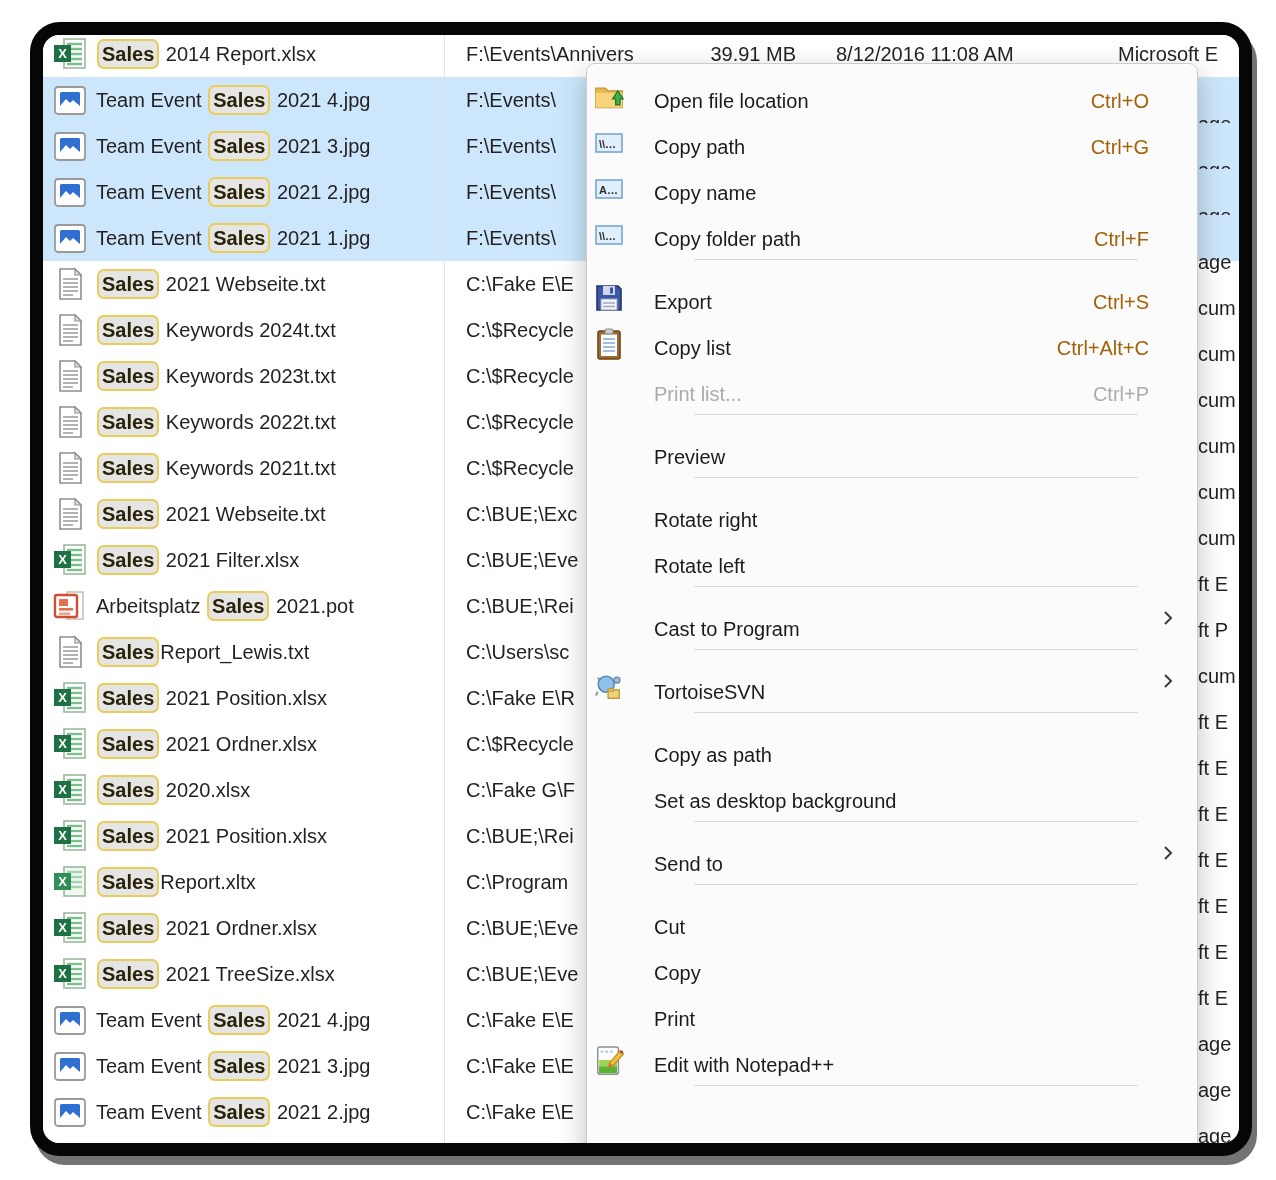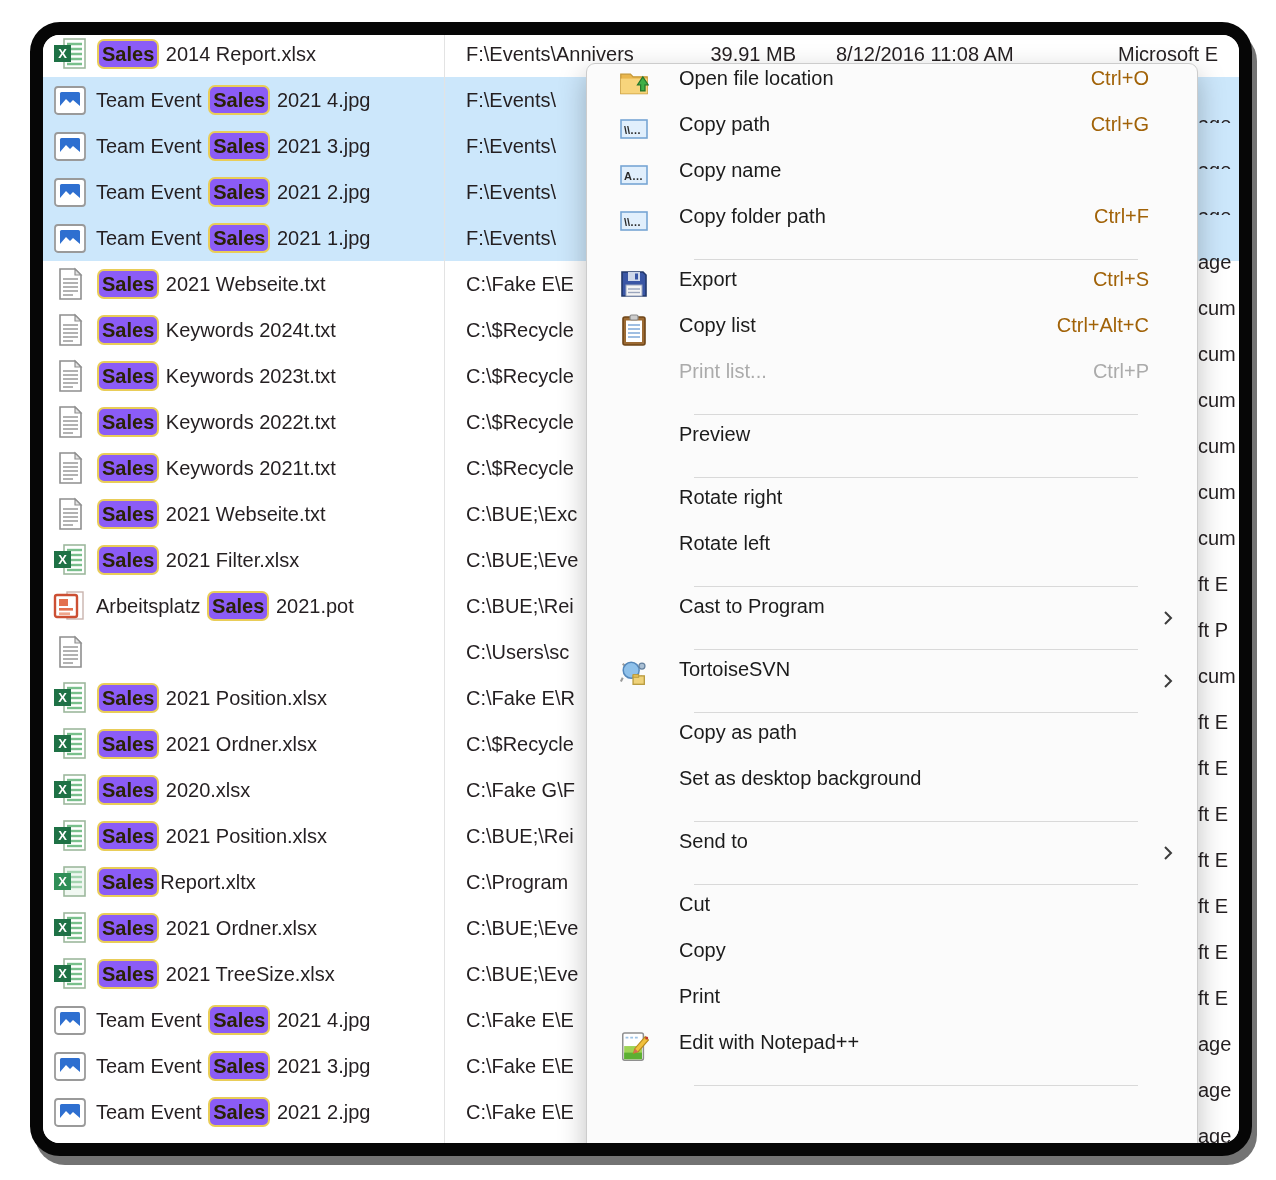--- a/index.html
+++ b/index.html
@@ -14,28 +14,28 @@
   .row.sel{background:#cce7fb;}
   .ficon{position:absolute;left:10px;top:6px;width:34px;height:34px;}
   .fname,.fpath,.fsize,.fdate,.ftype,.ffrag{position:absolute;top:0;height:46px;line-height:46px;
          font-size:20px;color:#241f21;white-space:nowrap;}
   .fname{left:53px;}
   .fpath{left:423px;}
   .fsize{left:633px;width:120px;text-align:right;}
   .fdate{left:793px;}
   .ftype{left:1075px;}
   .ffrag{left:1155px;margin-top:24px;}
-  .hl{display:inline-block;background:#8b5cf6;border:2px solid #e9cd58;border-radius:7px;
+  .hl{display:inline-block;background:#e5e5e5;border:2px solid #e9cd58;border-radius:7px;
       padding:0 3px;margin:1px 1px;line-height:26px;font-weight:bold;color:#2a2206;}
   .colsep{position:absolute;left:401px;top:0;bottom:0;width:1px;background:#e3e3e3;z-index:2;}
   
   .menu{position:absolute;left:543px;top:28px;width:612px;height:1200px;box-sizing:border-box;
         background:#fbfbfb;border:1px solid #cccccc;border-radius:9px;z-index:5;
         box-shadow:0 10px 28px rgba(0,0,0,0.25);padding-top:3px;}
-  .mitem{position:relative;display:flex;align-items:flex-start;height:46px;padding-left:32px;}
+  .mitem{position:relative;display:flex;align-items:flex-end;height:46px;padding-left:7px;}
   .micon{width:30px;height:32px;display:flex;align-items:center;justify-content:center;flex:0 0 30px;}
   .mlabel{margin-left:30px;font-size:20px;color:#1b1b1b;white-space:nowrap;}
   .mshort{margin-left:auto;padding-right:48px;font-size:20px;color:#a16207;}
   .mchev{position:absolute;right:24px;top:15px;width:10px;height:16px;}
   .mitem.disabled .mlabel,.mitem.disabled .mshort{color:#ababab;}
   .mitem.bold .mlabel{font-weight:normal;}
   .msep{height:17px;display:flex;align-items:center;}
   .msep .line{margin-left:107px;width:444px;height:1px;background:#d9d9d9;}
 </style>
 </head>
@@ -234,20 +234,21 @@
                 <path d="M7 2 h15 l6 6 v24 h-21 z" fill="#fff" stroke="#8f8f8f" stroke-width="1.6"></path>
                 <path d="M22 2 l6 6 h-6 z" fill="#e4e4e4" stroke="#8f8f8f" stroke-width="1.2"></path>
                 <g stroke="#aaaaaa" stroke-width="1.8">
                   <line x1="10" y1="12" x2="25" y2="12"></line>
                   <line x1="10" y1="16" x2="25" y2="16"></line>
                   <line x1="10" y1="20" x2="25" y2="20"></line>
                   <line x1="10" y1="24" x2="25" y2="24"></line>
                   <line x1="10" y1="28" x2="20" y2="28"></line>
                 </g>
               </svg></span>
+            <div class="fname"><span class="hl">Sales</span><span>Report_Lewis.txt</span></div>
             <div class="fpath">C:\Users\sc</div>
             <div class="ffrag">cum</div>
           </div>
           <div class="row" style="top: 640px;">
             <span class="ficon"><svg width="34" height="34" viewBox="0 0 34 34">
                 <rect x="11" y="2" width="21" height="29" fill="#fff" stroke="#9db89d" stroke-width="1.6"></rect>
                 <g stroke="#79c08c" stroke-width="2.4">
                   <line x1="14" y1="7" x2="29" y2="7"></line>
                   <line x1="14" y1="12" x2="29" y2="12"></line>
                   <line x1="14" y1="17" x2="29" y2="17"></line>

